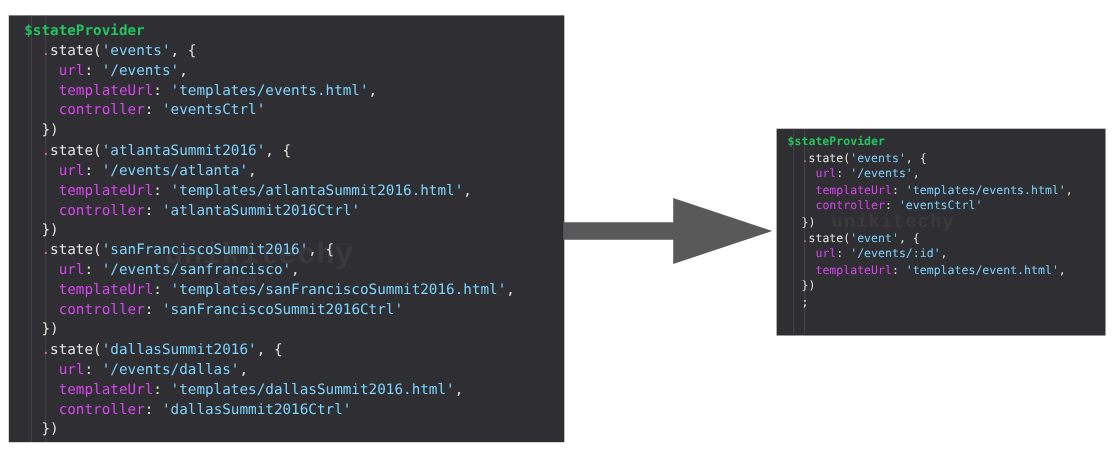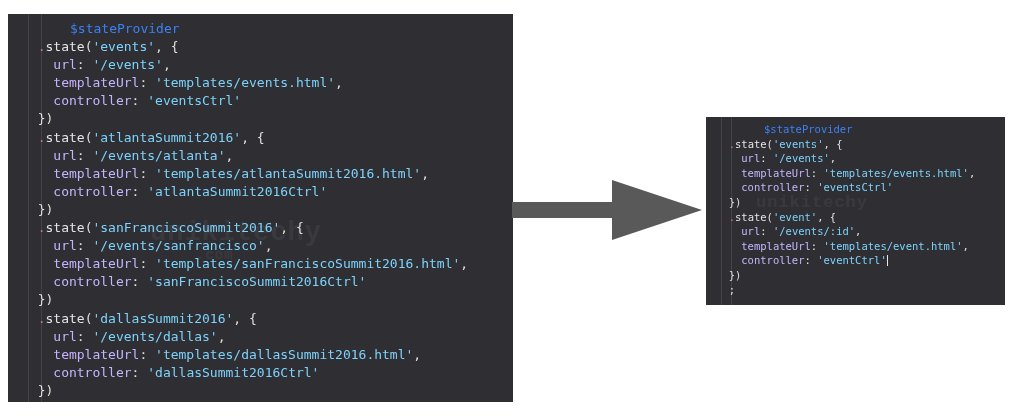--- a/index.html
+++ b/index.html
@@ -74,25 +74,25 @@
   }
   .guide {
     position: absolute;
     top: 0;
     bottom: 0;
     width: 1px;
     background: #434349;
   }
 
   
-  .t-var      { color: #3b82f6; font-weight: normal; margin-left: 48px; }  
+  .t-var      { color: #22c55e; font-weight: bold; }  
   .t-plain    { color: #e0e0dc; }                     
   .t-dot      { color: #c97a7a; }                     
   .t-fn       { color: #e5e5e5; }                     
-  .t-prop     { color: #c4b5fd; }                     
+  .t-prop     { color: #d946ef; }                     
   .t-str      { color: #7dd3fc; }
 
   
   .caret {
     display: inline-block;
     width: 1px;
     height: 11px;
     background: #e8e8e4;
     vertical-align: -2px;
     margin-left: 0px;
@@ -181,19 +181,18 @@
   <div class="code-lines">
       <div class="code-line"><span class="t-var">$stateProvider</span></div>
       <div class="code-line"><span class="t-plain">  </span><span class="t-dot">.</span><span class="t-fn">state</span><span class="t-plain">(</span><span class="t-str">'events'</span><span class="t-plain">, {</span></div>
       <div class="code-line"><span class="t-plain">    </span><span class="t-prop">url</span><span class="t-plain">: </span><span class="t-str">'/events'</span><span class="t-plain">,</span></div>
       <div class="code-line"><span class="t-plain">    </span><span class="t-prop">templateUrl</span><span class="t-plain">: </span><span class="t-str">'templates/events.html'</span><span class="t-plain">,</span></div>
       <div class="code-line"><span class="t-plain">    </span><span class="t-prop">controller</span><span class="t-plain">: </span><span class="t-str">'eventsCtrl'</span></div>
       <div class="code-line"><span class="t-plain">  })</span></div>
       <div class="code-line"><span class="t-plain">  </span><span class="t-dot">.</span><span class="t-fn">state</span><span class="t-plain">(</span><span class="t-str">'event'</span><span class="t-plain">, {</span></div>
       <div class="code-line"><span class="t-plain">    </span><span class="t-prop">url</span><span class="t-plain">: </span><span class="t-str">'/events/:id'</span><span class="t-plain">,</span></div>
       <div class="code-line"><span class="t-plain">    </span><span class="t-prop">templateUrl</span><span class="t-plain">: </span><span class="t-str">'templates/event.html'</span><span class="t-plain">,</span></div>
-      <div class="code-line"><span class="t-plain">    </span><span class="t-prop">controller</span><span class="t-plain">: </span><span class="t-str">'eventCtrl'</span><span class="caret"></span></div>
       <div class="code-line"><span class="t-plain">  })</span></div>
       <div class="code-line"><span class="t-plain">  ;</span></div>
     </div>
 </div>
 
 <div class="watermark" id="wm-right">unikitechy</div>
 
 </body></html>

